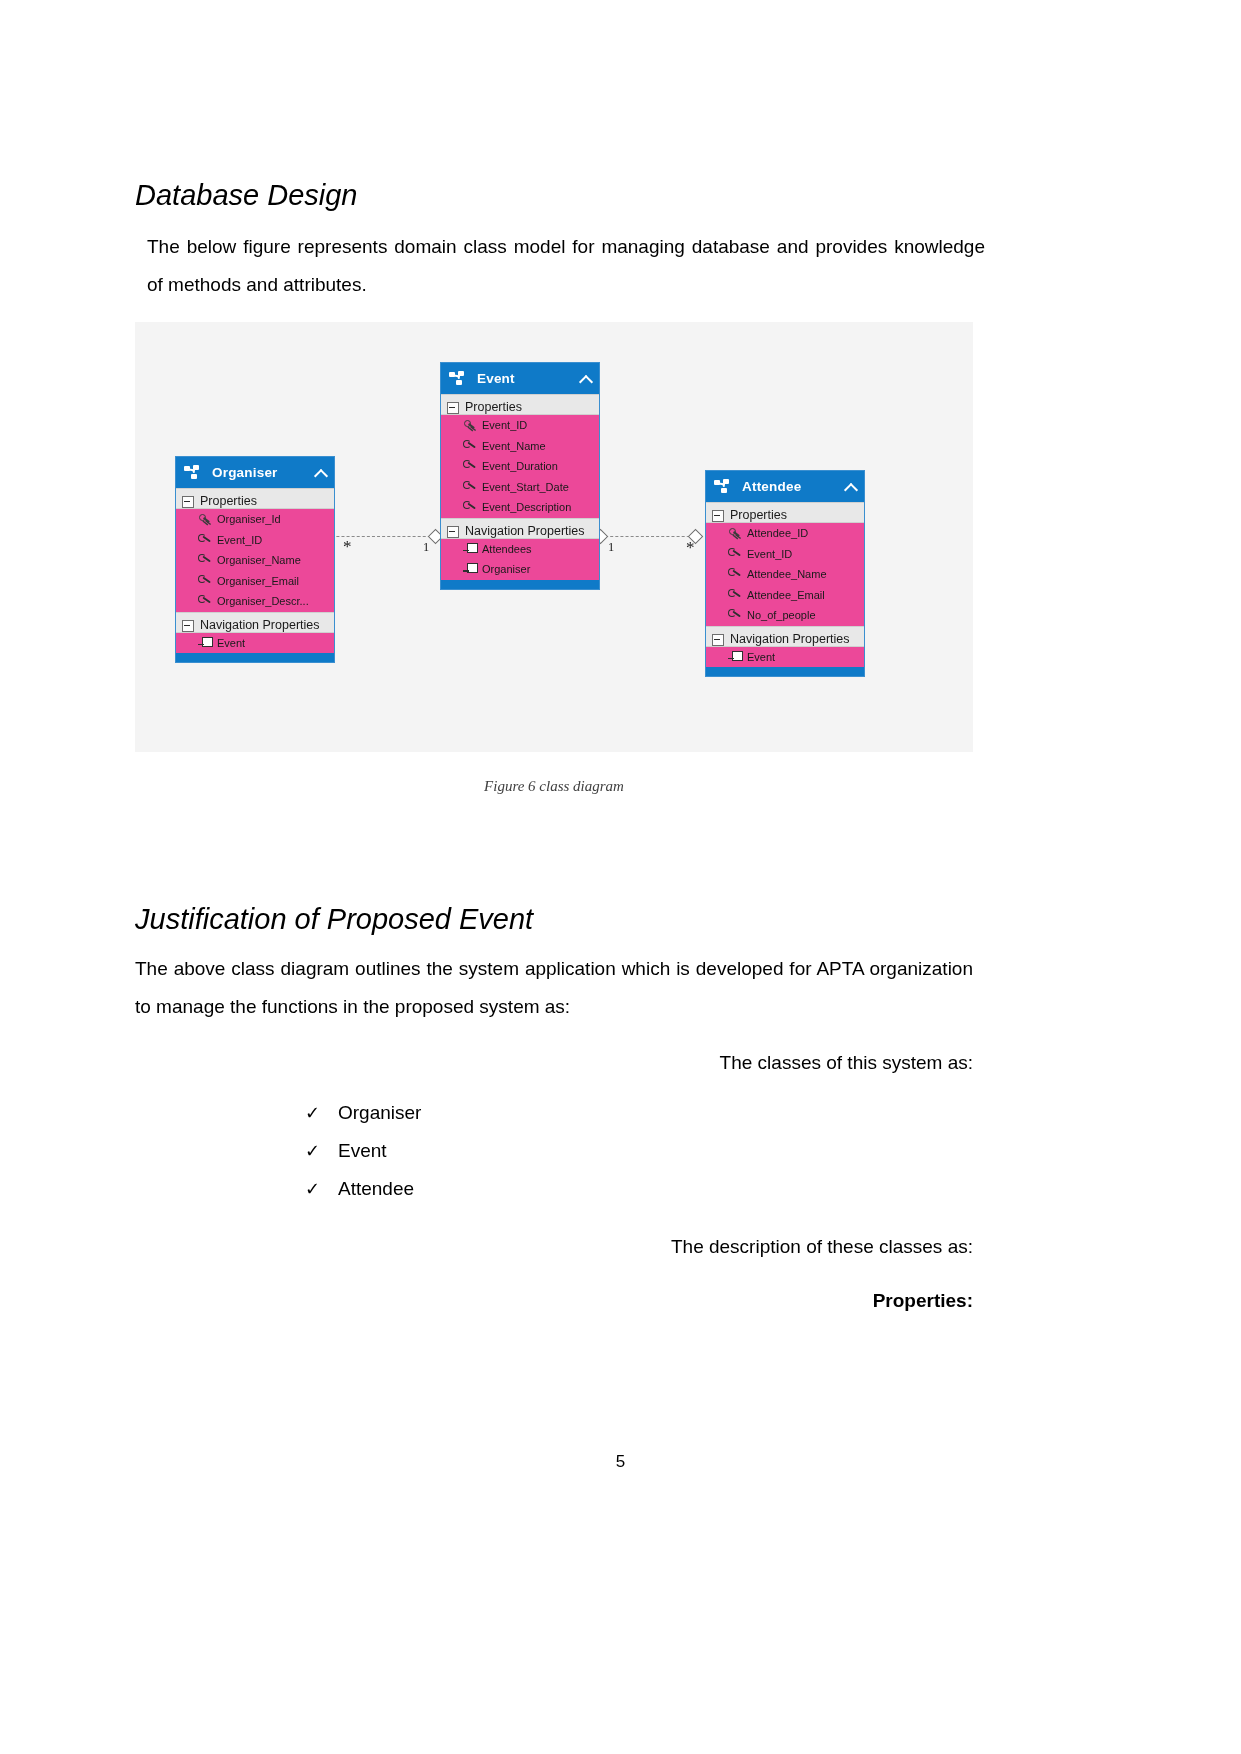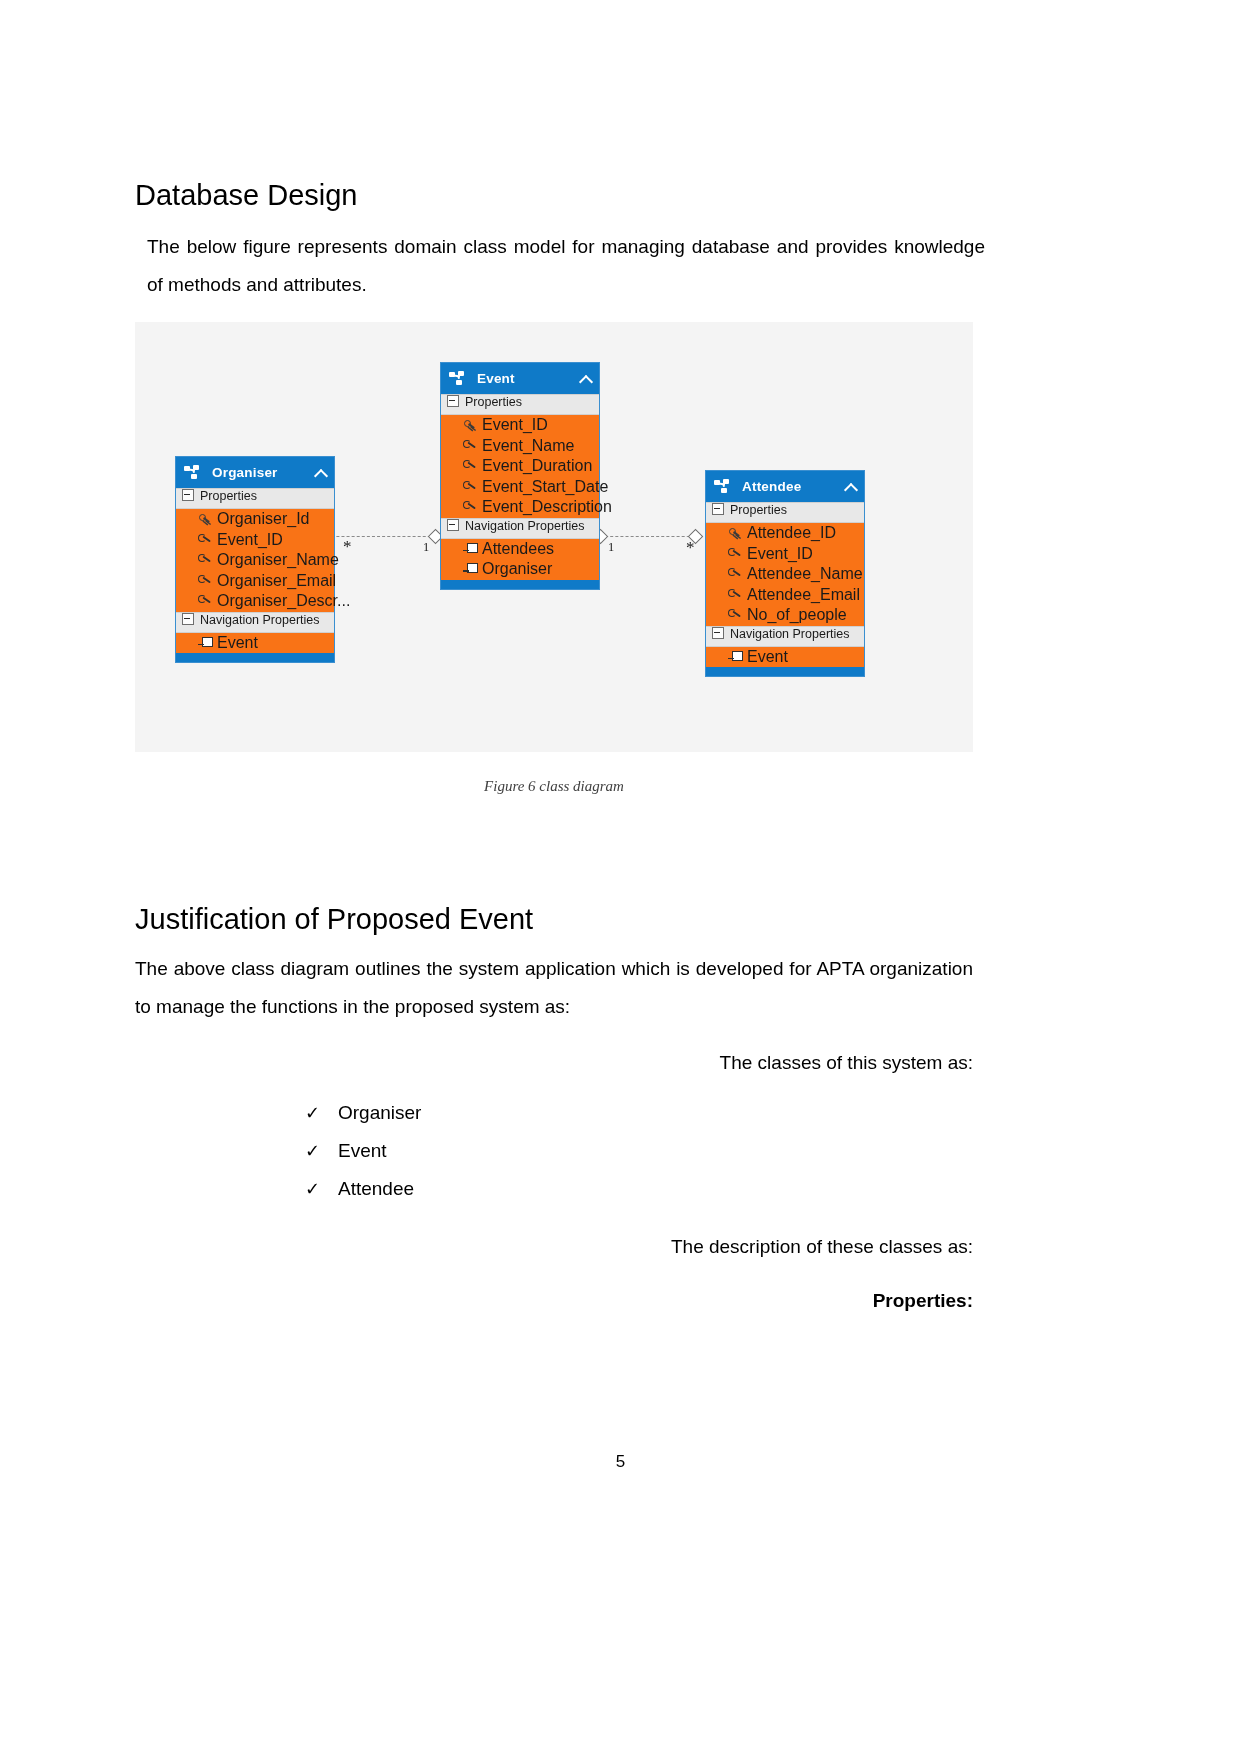--- a/index.html
+++ b/index.html
@@ -29,20 +29,21 @@
     width: 838px;
   }
 
   h1.heading {
     font-size: 29px;
     font-weight: normal;
     line-height: 1.2;
     margin: 0;
     padding: 0;
     color: #000;
+    font-style: italic;
   }
   .heading-db { position: absolute; top: 178px; left: 0; }
   .heading-just { position: absolute; top: 902px; left: 0; }
 
   p.body-text {
     font-size: 19px;
     line-height: 38px;
     margin: 0;
     padding: 0;
     color: #000;
@@ -145,21 +146,21 @@
     border-left: 2px solid #fff;
     border-top: 2px solid #fff;
     transform: rotate(45deg);
   }
   .cls .section {
     background: #e8e8e8;
     border-top: 1px solid #d0d0d0;
     border-bottom: 1px solid #d0d0d0;
     height: 21px;
     display: flex;
-    align-items: flex-start;
+    align-items: flex-end;
     padding-left: 6px;
     font-size: 12.5px;
     color: #1a1a1a;
     box-sizing: border-box;
   }
   .cls .section .minus {
     width: 10px; height: 10px;
     border: 1px solid #6d6d6d;
     background: #fdfdfd;
     margin-right: 6px;
@@ -171,23 +172,23 @@
     position: absolute;
     left: 1px; top: 4px;
     width: 6px; height: 1px;
     background: #2b2b2b;
   }
   .cls .row {
     height: 20.5px;
     display: flex;
     align-items: center;
     padding-left: 22px;
-    font-size: 16px;
+    font-size: 11px;
     color: #1a1a1a;
-    background: #f97316;
+    background: #ec4899;
     box-sizing: border-box;
   }
   .cls .row .gicon {
     width: 14px;
     height: 14px;
     margin-right: 5px;
     flex: 0 0 auto;
     position: relative;
   }
   .cls .row .lbl { white-space: nowrap; }

